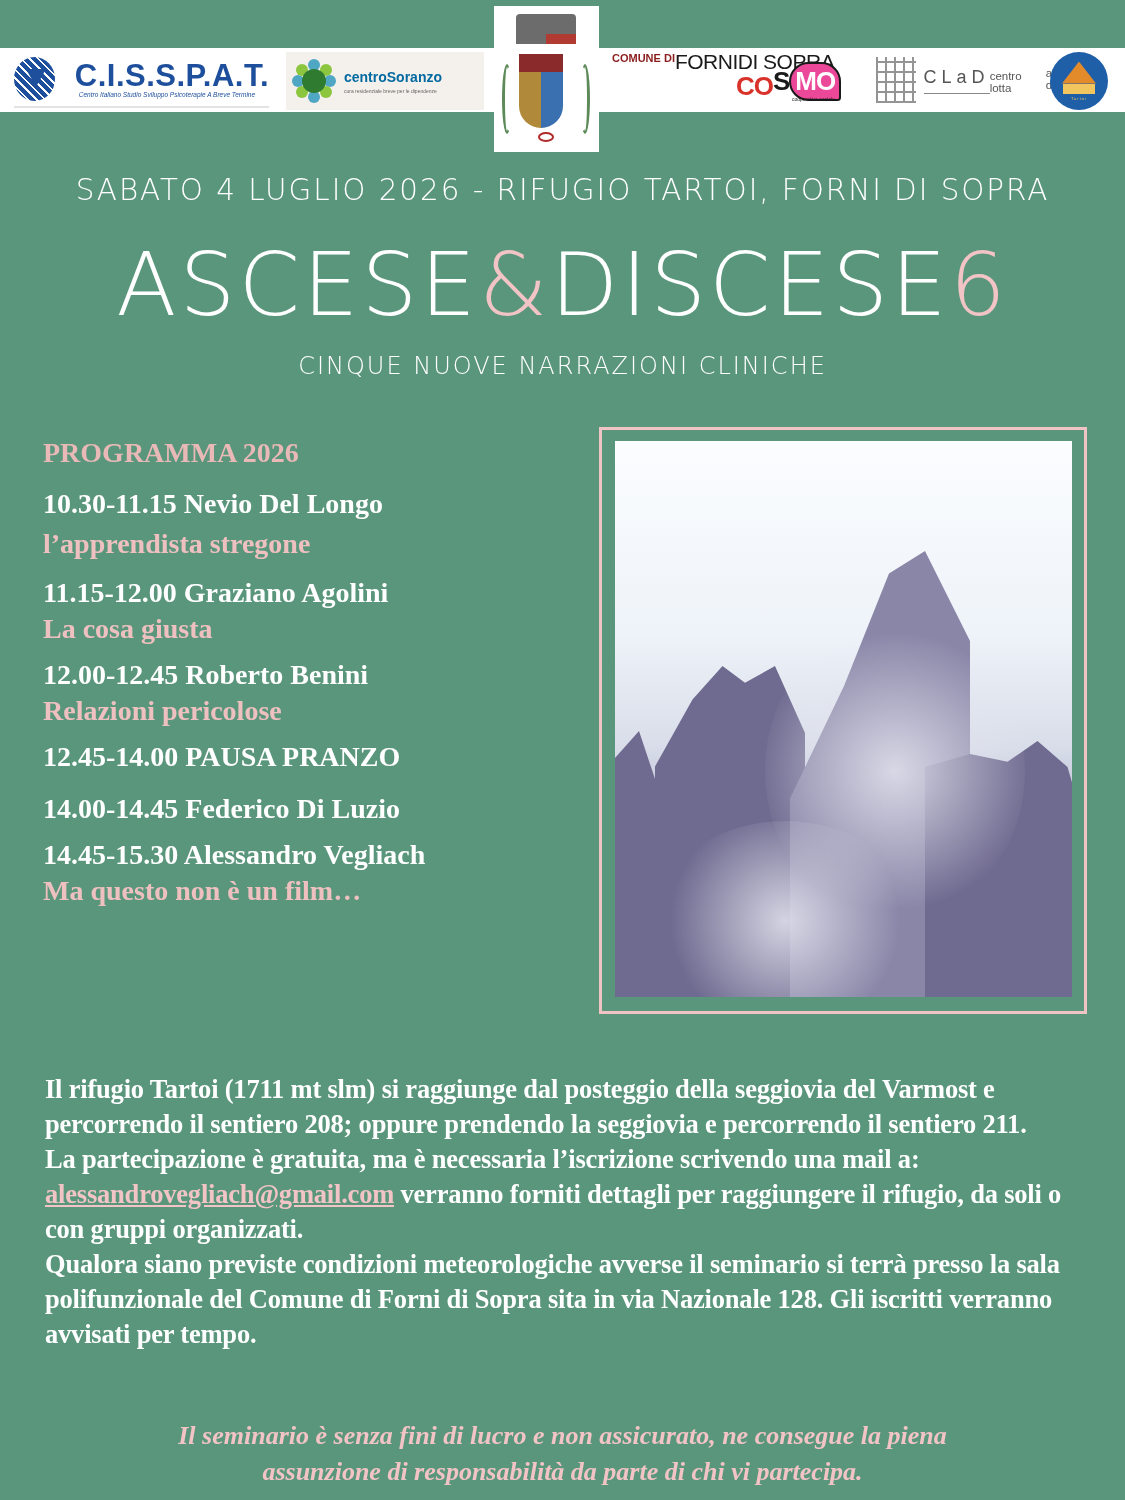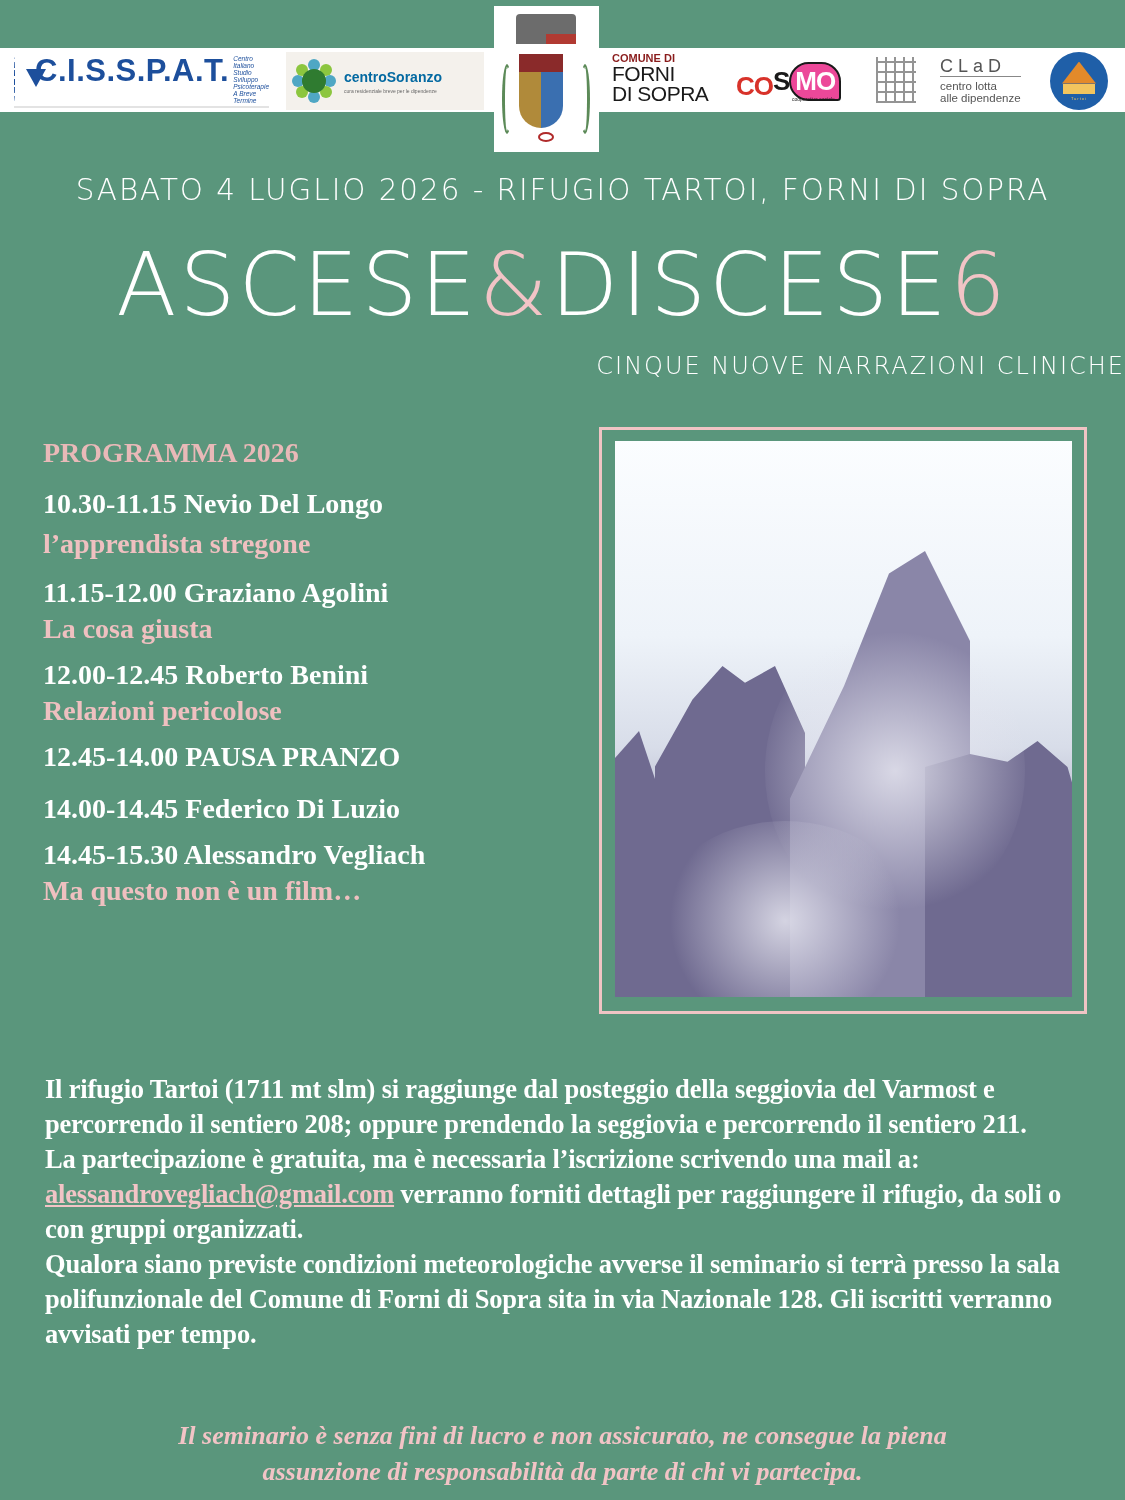--- a/index.html
+++ b/index.html
@@ -4,21 +4,21 @@
 <style>
   * { box-sizing: border-box; margin: 0; padding: 0; }
   html, body { width: 1125px; height: 1500px; overflow: hidden; }
   body { background: #5a967c; position: relative; font-family: "Liberation Serif", "DejaVu Serif", serif; color: #ffffff; }
 
   .logo-band { position: absolute; left: 0; top: 48px; width: 1125px; height: 64px; background: #ffffff; }
   .logo { position: absolute; display: flex; align-items: center; }
   .cissp { left: 14px; top: 52px; height: 56px; width: 255px; border-bottom: 2px solid #e3e3e3; }
   .cissp-mark { width: 44px; height: 44px; border-radius: 50%; background: repeating-linear-gradient(45deg,#1d4f9c 0 4px,#ffffff 4px 6px); position: relative; }
   .cissp-mark::after { content:""; position:absolute; left:12px; top:12px; border-left:10px solid transparent; border-right:10px solid transparent; border-top:18px solid #1d4f9c; }
-  .cissp-text { margin-left: 20px; display: flex; flex-direction: row; }
+  .cissp-text { margin-left: 20px; display: flex; flex-direction: column; }
   .cissp-title { font-family: "Liberation Sans", sans-serif; font-weight: 700; font-size: 31px; color: #1d4f9c; letter-spacing: 0.5px; line-height: 31px; }
   .cissp-sub { font-family: "Liberation Sans", sans-serif; font-style: italic; font-size: 6.5px; color: #1d4f9c; margin-left: 4px; }
 
   .soranzo { left: 286px; top: 52px; height: 58px; width: 198px; background: #f4f1ec; padding-left: 6px; }
   .soranzo-mark { width: 44px; height: 44px; position: relative; }
   .soranzo-mark span { position: absolute; width: 12px; height: 12px; border-radius: 50%; }
   .soranzo-core { position:absolute; left:10px; top:10px; width:24px; height:24px; border-radius:50%; background:#2f7b30; }
   .soranzo-text { margin-left: 8px; display:flex; flex-direction:column; }
   .soranzo-title { font-family: "Liberation Sans", sans-serif; font-weight: 700; font-size: 14px; color: #0369a1; }
   .soranzo-sub { font-family: "Liberation Sans", sans-serif; font-size: 5px; color: #666; margin-top: 3px; }
@@ -26,45 +26,45 @@
   .crest { position: absolute; left: 494px; top: 6px; width: 105px; height: 146px; background: #ffffff; }
   .crest-crown { position:absolute; left:22px; top:8px; width:60px; height:30px; background:#6c6c6c; border-radius: 4px 4px 0 0; }
   .crest-crown::after { content:""; position:absolute; left:30px; top:20px; width:30px; height:10px; background:#b13a32; }
   .crest-shield { position:absolute; left:25px; top:48px; width:44px; height:74px; background: linear-gradient(90deg,#b08a3a 0 50%, #3a6fb0 50% 100%); border-radius: 0 0 22px 22px; }
   .crest-shield::before { content:""; position:absolute; left:0; top:0; width:100%; height:18px; background:#8a2a2a; }
   .crest-wreath-l, .crest-wreath-r { position:absolute; top:58px; width:10px; height:70px; border: 3px solid #5c8a58; border-radius: 50%; }
   .crest-wreath-l { left:8px; border-right-color: transparent; }
   .crest-wreath-r { left:86px; border-left-color: transparent; }
   .crest-ribbon { position:absolute; left:44px; top:126px; width:16px; height:10px; border: 2px solid #b02a2a; border-radius: 50%; }
 
-  .forni { left: 612px; top: 52px; height: 56px; flex-direction: column; align-items: flex-start; font-family: "Liberation Sans", sans-serif; }
+  .forni { left: 612px; top: 52px; height: 56px; flex-direction: row; align-items: flex-start; font-family: "Liberation Sans", sans-serif; }
   .forni-top { font-weight: 700; font-size: 11px; color: #8a1c1c; line-height: 12px; }
   .forni-mid, .forni-bot { font-size: 21px; color: #1a1a1a; line-height: 20px; letter-spacing: -0.5px; }
 
   .cosmo { left: 736px; top: 52px; height: 58px; font-family: "Liberation Sans", sans-serif; font-weight: 700; font-size: 26px; letter-spacing: -1px; }
   .cosmo-co { color: #d8322a; margin-top: 10px; }
   .cosmo-s { color: #1a1a1a; }
   .cosmo-mo { color: #ffffff; background: #ec4899; border-radius: 22px 22px 4px 22px; padding: 2px 4px; border: 2px solid #1a1a1a; }
   .cosmo-sub { position:absolute; left: 56px; top: 44px; font-size: 5px; font-weight: 400; color: #1a1a1a; letter-spacing: 0; }
 
   .clad { left: 876px; top: 52px; height: 56px; font-family: "Liberation Sans", sans-serif; }
   .clad-mark { width: 40px; height: 46px; background: repeating-linear-gradient(90deg,#7a7a7a 0 2px,transparent 2px 9px), repeating-linear-gradient(0deg,#7a7a7a 0 2px,transparent 2px 10px); opacity: 0.8; }
-  .clad-text { margin-left: 24px; display:flex; flex-direction:column; }
+  .clad-text { margin-left: 8px; display:flex; }
   .clad-title { font-size: 18px; color: #555; letter-spacing: 5px; border-bottom: 1px solid #888; line-height: 20px; }
   .clad-sub { font-size: 11.5px; color: #555; line-height: 12px; margin-top: 3px; }
 
   .tartoi { left: 1050px; top: 52px; width: 58px; height: 58px; border-radius: 50%; background: #1f5fa8; justify-content: center; flex-direction: column; }
   .tartoi-roof { width: 34px; height: 22px; background: #e38a2a; clip-path: polygon(0 100%, 50% 0, 100% 100%); }
   .tartoi-house { width: 32px; height: 10px; background: #f2c55e; }
   .tartoi-label { font-family: "Liberation Sans", sans-serif; font-size: 4px; color: #f2c55e; margin-top: 2px; letter-spacing: 1px; }
 
   .date-line { position: absolute; left: 0; top: 172px; width: 1125px; text-align: center; font-family: "DejaVu Sans", sans-serif; font-size: 30px; letter-spacing: 2px; color: #ffffff; font-weight: 300; transform: scaleX(0.98); }
   .title { position: absolute; left: 0; top: 230px; width: 1125px; text-align: center; font-family: "DejaVu Sans", sans-serif; font-size: 88px; letter-spacing: 3px; line-height: 110px; color: #ffffff; font-weight: 300; }
   .title .pink { color: #f2c4c6; }
-  .subtitle { position: absolute; left: 0; top: 352px; width: 1125px; text-align: right; font-family: "DejaVu Sans", sans-serif; font-size: 24px; letter-spacing: 2px; color: #ffffff; font-weight: 300; }
+  .subtitle { position: absolute; left: 0; top: 352px; width: 1125px; text-align: center; font-family: "DejaVu Sans", sans-serif; font-size: 24px; letter-spacing: 2px; color: #ffffff; font-weight: 300; }
 
   .program { position: absolute; left: 43px; top: 432px; width: 560px; }
   .program-heading { font-weight: 700; font-size: 28px; color: #e9b9b8; line-height: 42px; margin-bottom: 12px; }
   .slot { margin-bottom: 10px; }
   .slot-time { font-size: 28px; font-weight: 700; line-height: 36px; color: #ffffff; }
   .slot-title { font-size: 28px; font-weight: 700; line-height: 36px; color: #efc0c0; }
   .slot-title.tall { line-height: 43px; }
 
   .photo-frame { position: absolute; left: 599px; top: 427px; width: 488px; height: 587px; border: 3px solid #f0c4c4; }
   .photo { position: absolute; left: 615px; top: 441px; width: 457px; height: 556px; overflow: hidden;

